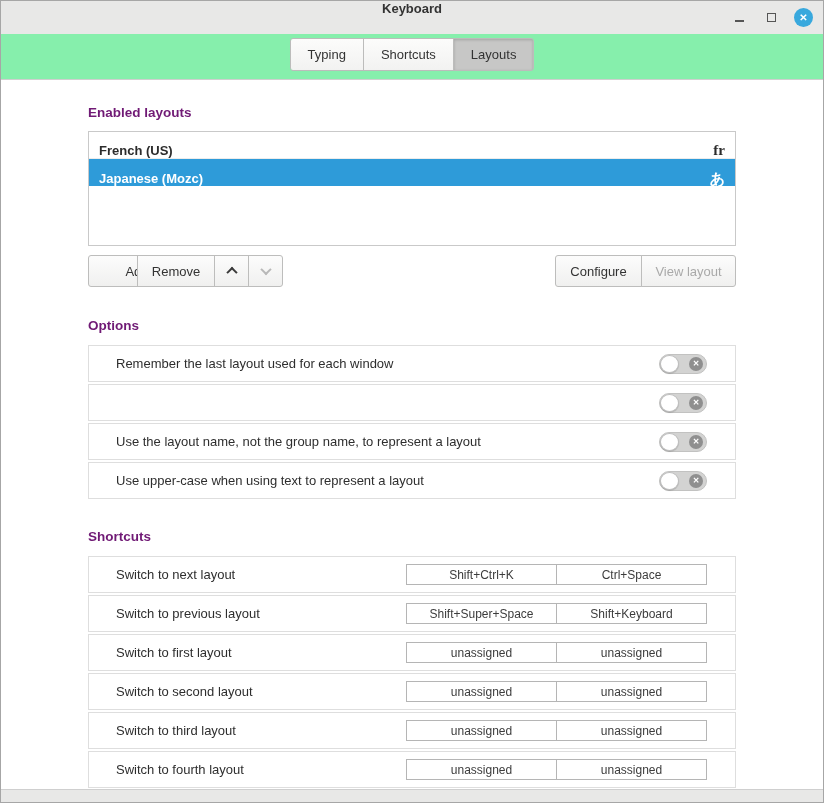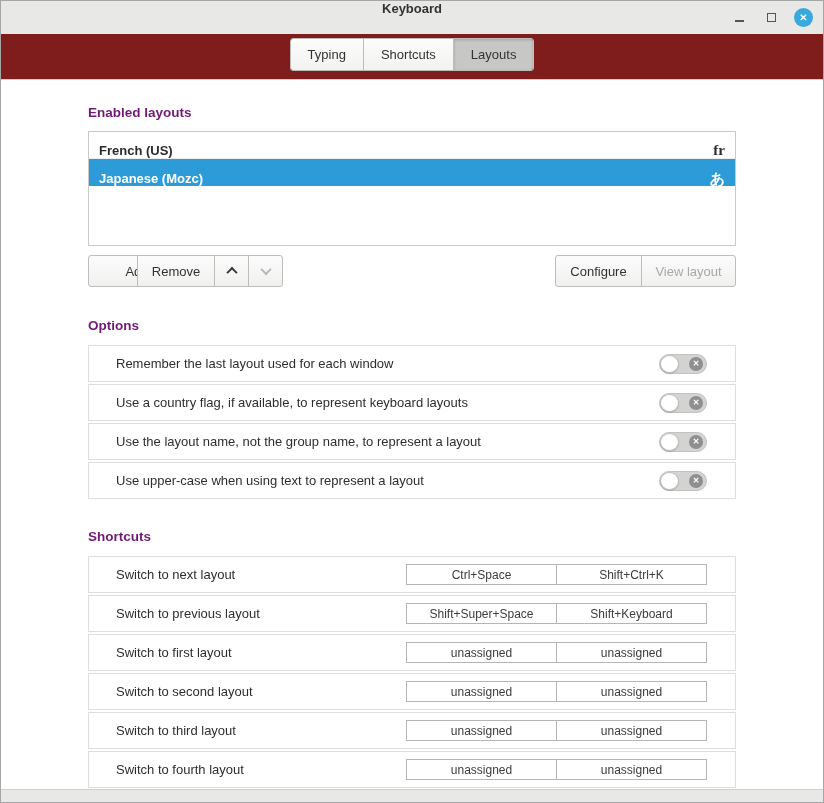--- a/index.html
+++ b/index.html
@@ -14,21 +14,21 @@
   }
   
   .titlebar { height:33px; background:#e8e8e7; display:flex; justify-content:center; position:relative; }
   .window-title { font-size:13px; font-weight:bold; color:#333; }
   .window-controls { position:absolute; right:10px; top:0; height:33px; display:flex; align-items:center; gap:13px; }
   .win-btn { width:19px; height:19px; display:flex; align-items:center; justify-content:center; cursor:default; }
   .minimize-glyph { width:9px; height:2px; background:#555; margin-top:7px; }
   .maximize-glyph { width:9px; height:9px; border:1px solid #555; background:transparent; }
   .close-btn { border-radius:50%; background:#38a8dd; color:#fff; font-size:10px; font-weight:bold; }
   
-  .tabbar { background:#7f1d1d; border-bottom:1px solid #cfcfcf; padding:4px 0 8px; display:flex; justify-content:center; }
+  .tabbar { background:#86efac; border-bottom:1px solid #cfcfcf; padding:4px 0 8px; display:flex; justify-content:center; }
   .tab-group { display:flex; border:1px solid #bcbcbb; border-radius:3px; overflow:hidden; }
   .tab { padding:0 17px; height:31px; display:flex; align-items:center; font-size:13px; color:#333;
          background:linear-gradient(#fcfcfb,#f2f2f1); border-left:1px solid #bcbcbb; }
   .tab:first-child { border-left:none; }
   .tab.active { background:#c7c7c6; box-shadow:inset 0 1px 3px rgba(0,0,0,.18); }
   
   .content { padding:0 87px; }
   .section-heading { font-size:13.5px; font-weight:bold; color:#701a75; }
   .mt-layouts { margin-top:25px; }
   .mt-options { margin-top:31px; }
@@ -140,21 +140,20 @@
 
   <div class="rows">
     <div class="row">
       <span>Remember the last layout used for each window</span>
       <span class="toggle">
         <span class="knob"></span>
         <span class="x-mark">✕</span>
       </span>
     </div>
     <div class="row">
-      <span>Use a country flag, if available, to represent keyboard layouts</span>
       <span class="toggle">
         <span class="knob"></span>
         <span class="x-mark">✕</span>
       </span>
     </div>
     <div class="row">
       <span>Use the layout name, not the group name, to represent a layout</span>
       <span class="toggle">
         <span class="knob"></span>
         <span class="x-mark">✕</span>
@@ -168,22 +167,22 @@
       </span>
     </div>
   </div>
 
   <div class="section-heading mt-shortcuts">Shortcuts</div>
 
   <div class="rows">
     <div class="row">
       <span>Switch to next layout</span>
       <span class="kb-pair">
+        <span class="kb">Shift+Ctrl+K</span>
         <span class="kb">Ctrl+Space</span>
-        <span class="kb">Shift+Ctrl+K</span>
       </span>
     </div>
     <div class="row">
       <span>Switch to previous layout</span>
       <span class="kb-pair">
         <span class="kb">Shift+Super+Space</span>
         <span class="kb">Shift+Keyboard</span>
       </span>
     </div>
     <div class="row">

